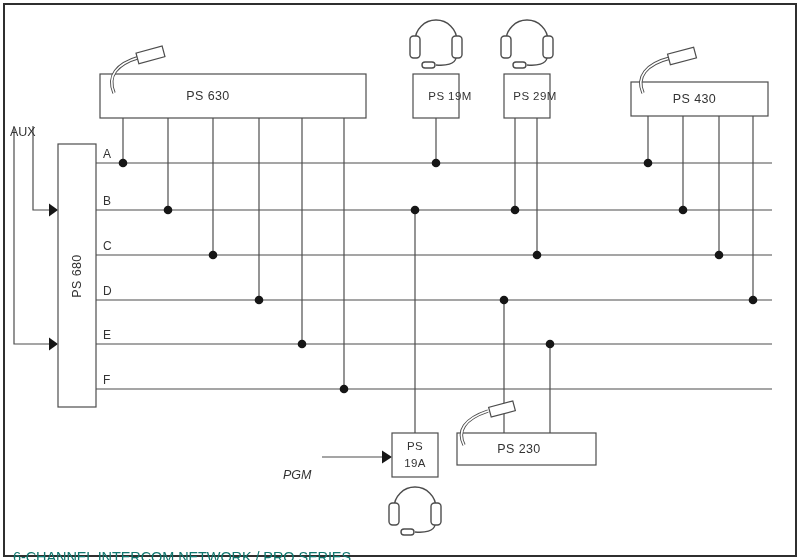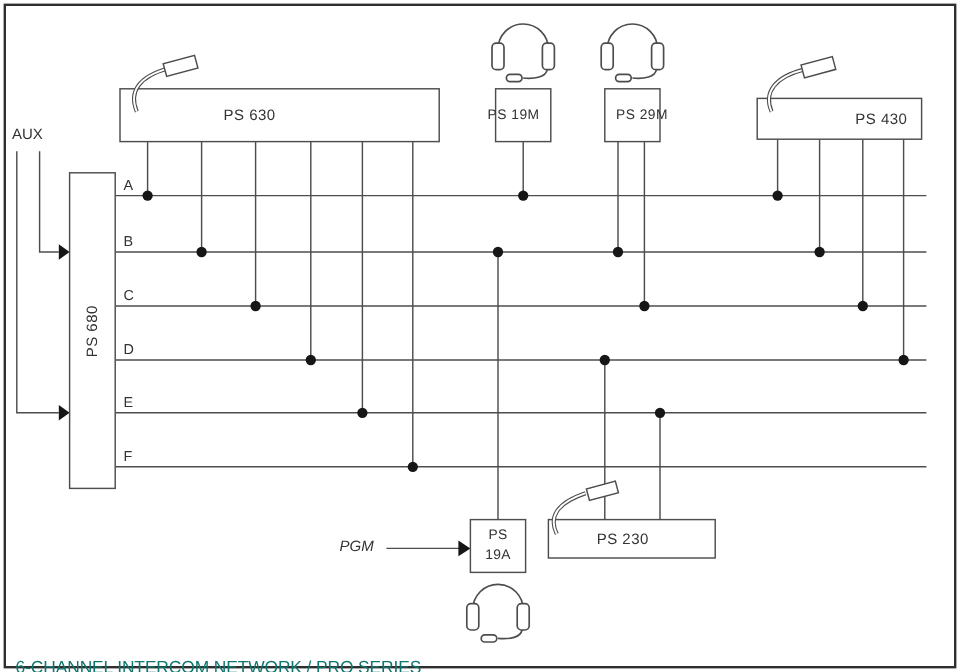--- a/index.html
+++ b/index.html
@@ -1,20 +1,20 @@
 <!DOCTYPE html>
 <html><head>
 <meta charset="utf-8">
 <style>
   html,body{margin:0;padding:0;background:#fff;}
   body{width:800px;height:560px;position:relative;overflow:hidden;
        font-family:"Liberation Sans",sans-serif;}
   .stage{position:absolute;inset:0;width:800px;height:560px;}
   svg.diagram{position:absolute;left:0;top:0;}
-  .lbl{position:absolute;color:#333;white-space:nowrap;line-height:1.1;}
+  .lbl{position:absolute;color:#333;white-space:nowrap;line-height:1.1;margin-top:20px;}
   .box-lbl{position:absolute;display:flex;align-items:center;justify-content:center;
            color:#333;letter-spacing:.4px;white-space:nowrap;}
   .box-lbl.col{flex-direction:column;line-height:17px;letter-spacing:.3px;}
   .rot span{transform:rotate(-90deg);display:block;white-space:nowrap;letter-spacing:.4px;}
   .bus-lbl{position:absolute;left:103px;font-size:12px;color:#333;}
   .title{position:absolute;left:13px;top:549px;font-size:14.5px;color:#0f766e;
          letter-spacing:-.1px;}
 </style>
 </head>
 <body>
@@ -132,23 +132,23 @@
 <div class="lbl" style="left:283px;top:449px;font-size:12.5px;font-style:italic;">PGM</div>
 
 <div class="bus-lbl" style="top:147px;">A</div>
 <div class="bus-lbl" style="top:194px;">B</div>
 <div class="bus-lbl" style="top:239px;">C</div>
 <div class="bus-lbl" style="top:284px;">D</div>
 <div class="bus-lbl" style="top:328px;">E</div>
 <div class="bus-lbl" style="top:373px;">F</div>
 
 <div class="box-lbl" style="left:100px;top:74px;width:216px;height:44px;font-size:12.5px;">PS 630</div>
-<div class="box-lbl" style="left:397px;top:74px;width:62px;height:44px;font-size:11.5px;">PS 19M</div>
+<div class="box-lbl" style="left:419px;top:74px;width:62px;height:44px;font-size:11.5px;">PS 19M</div>
 <div class="box-lbl" style="left:504px;top:74px;width:62px;height:44px;font-size:11.5px;">PS 29M</div>
-<div class="box-lbl" style="left:631px;top:82px;width:127px;height:34px;font-size:12.5px;margin-left:40px;">PS 430</div>
+<div class="box-lbl" style="left:631px;top:82px;width:127px;height:34px;font-size:12.5px;">PS 430</div>
 <div class="box-lbl rot" style="left:58px;top:144px;width:38px;height:263px;font-size:12.5px;">
   <span>PS 680</span>
 </div>
 <div class="box-lbl col" style="left:392px;top:433px;width:46px;height:44px;font-size:11.5px;">
   <span>PS</span>
   <span>19A</span>
 </div>
 <div class="box-lbl" style="left:457px;top:433px;width:124px;height:32px;font-size:12.5px;">PS 230</div>
 
 <div class="title">6-CHANNEL INTERCOM NETWORK / PRO SERIES</div>

